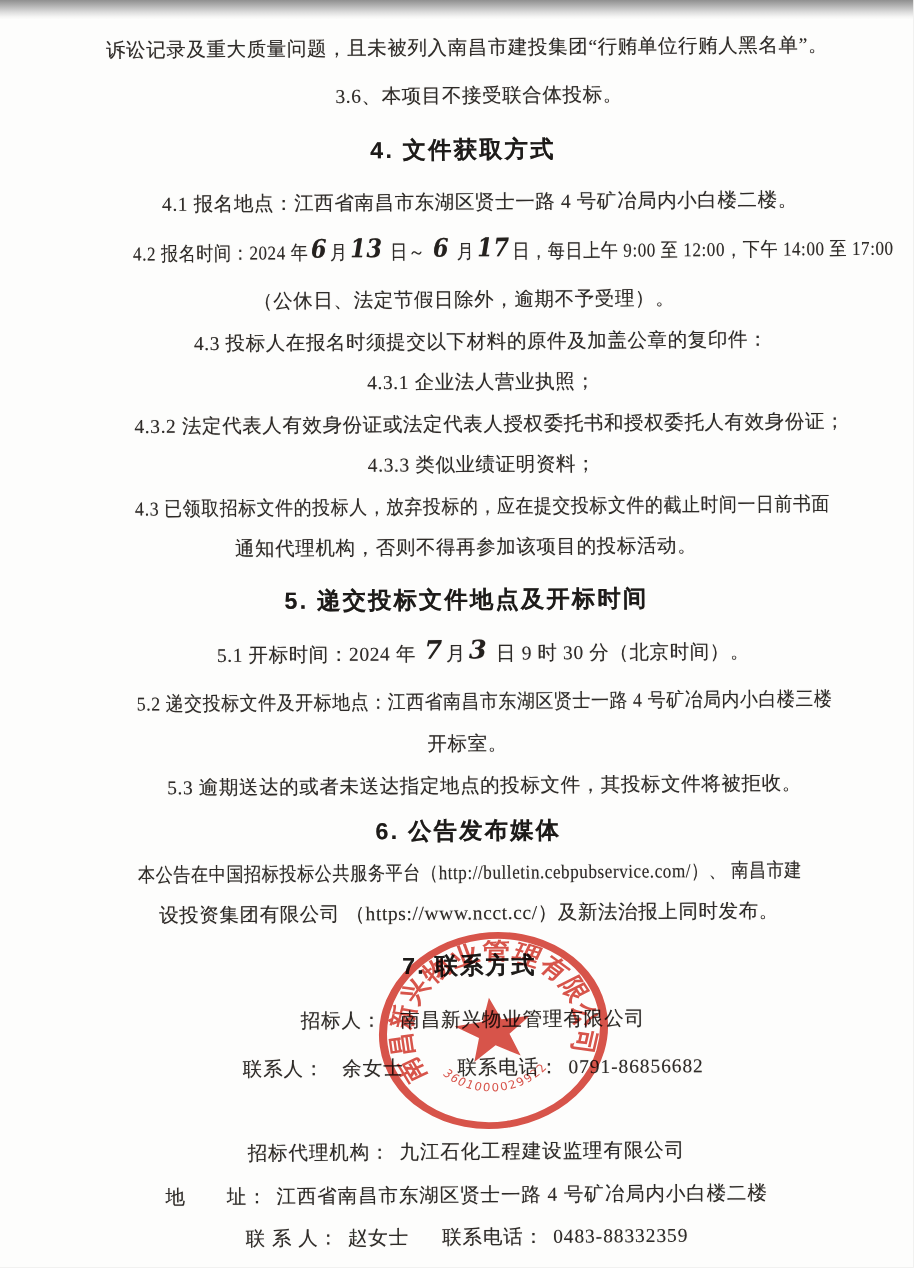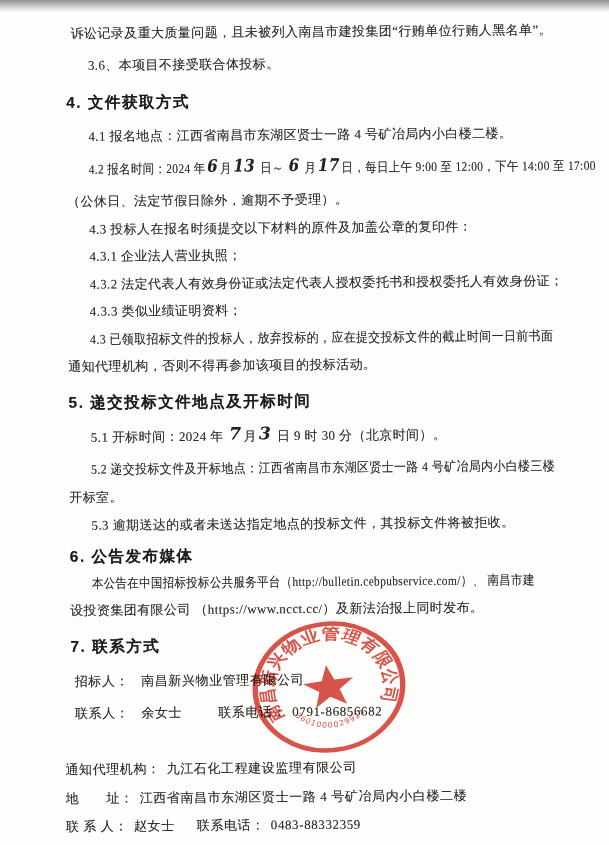--- a/index.html
+++ b/index.html
@@ -1,17 +1,17 @@
 <!DOCTYPE html>
 <html><head>
 <meta charset="utf-8">
 <style>
   html,body{margin:0;padding:0;background:#e8e8e8;}
   .page{position:relative;width:609px;height:845px;background:#fdfdfc;overflow:hidden;
-        font-family:"Liberation Serif","DejaVu Serif",serif;}
+        font-family:"Liberation Serif","DejaVu Serif",serif;text-align:center;}
   .scan-top{position:absolute;top:0;left:0;right:0;height:13px;
         background:linear-gradient(180deg,#8f8f8f 0%,#b3b3b3 30%,#dcdcdc 62%,#f4f4f3 85%,#fdfdfc 100%);}
   .content{position:absolute;left:0;top:0;width:609px;box-sizing:border-box;
         padding:14px 56px 0 68px;transform:rotate(-0.45deg);transform-origin:50% 40%;}
   .bl{margin:0;font-size:13px;line-height:20px;color:#2e2b28;white-space:nowrap;
       letter-spacing:.4px;text-shadow:0 0 .5px rgba(70,62,55,.45);}
   .ind{padding-left:22px;}
   .h{margin:0;font-family:"Liberation Sans","DejaVu Sans",sans-serif;font-weight:bold;
      font-size:15.5px;line-height:22px;color:#1d1b19;letter-spacing:1.5px;white-space:nowrap;
      text-shadow:0 0 .4px rgba(40,36,32,.5);}
@@ -89,21 +89,21 @@
 
     <p class="h m-h6">6. 公告发布媒体</p>
     <p class="bl ind m-6a"><span class="fit sx88">本公告在中国招标投标公共服务平台（http://bulletin.cebpubservice.com/）、 南昌市建</span></p>
     <p class="bl m-6b">设投资集团有限公司 （https://www.ncct.cc/）及新法治报上同时发布。</p>
 
     <p class="h m-h7">7. 联系方式</p>
 
     <p class="bl crow m-c1"><span>招标人：</span><span class="gap12">南昌新兴物业管理有限公司</span></p>
     <p class="bl crow m-c2"><span>联系人：</span><span class="gap12">余女士</span><span class="gap36">联系电话：</span><span class="gap6">0791-86856682</span></p>
 
-    <p class="bl crow m-ag"><span>通知代理机构：</span><span class="gap6">九江石化工程建设监理有限公司</span></p>
+    <p class="bl crow m-ag"><span>招标代理机构：</span><span class="gap6">九江石化工程建设监理有限公司</span></p>
     <p class="bl crow m-ad"><span>地　　址：</span><span class="gap6">江西省南昌市东湖区贤士一路 4 号矿冶局内小白楼二楼</span></p>
     <p class="bl crow m-c3"><span>联 系 人：</span><span class="gap6">赵女士</span><span class="gap22">联系电话：</span><span class="gap6">0483-88332359</span></p>
   </div>
 
   <svg class="stamp" viewBox="0 0 200 200" preserveAspectRatio="none">
     <defs>
       <path id="ringPath" d="M 42 133.5 A 67 67 0 0 1 100 33 A 67 67 0 0 1 158 133.5" fill="none"></path>
       <path id="codePath" d="M 54.5 134.3 A 57 57 0 0 0 145.5 134.3" fill="none"></path>
     </defs>
     <circle cx="100" cy="100" r="89" fill="none" stroke="#d6453b" stroke-width="6.5"></circle>

